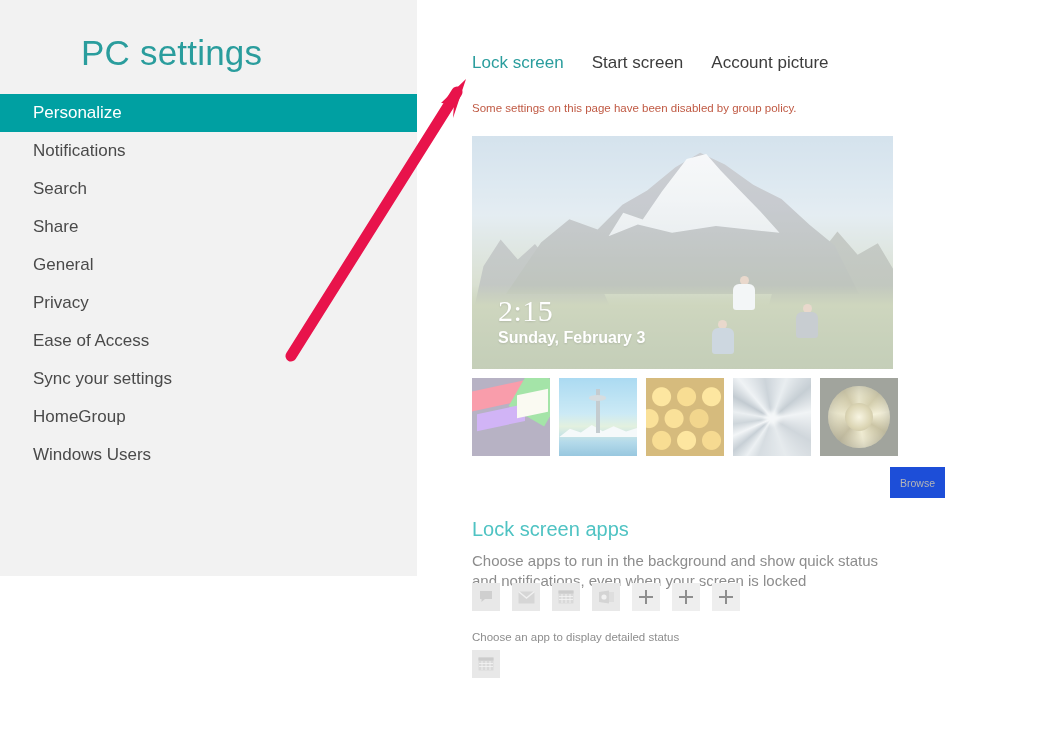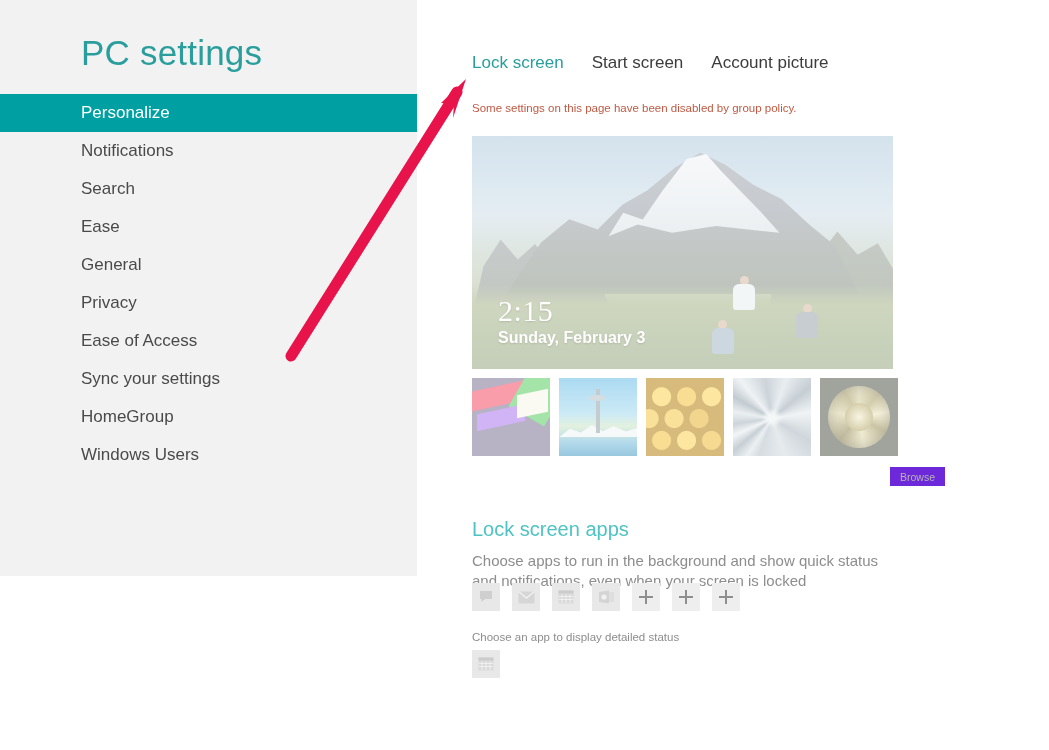--- a/index.html
+++ b/index.html
@@ -36,21 +36,21 @@
   }
   #nav-list {
     position: absolute;
     left: 0;
     top: 94px;
     width: 417px;
   }
   .nav-item {
     height: 38px;
     line-height: 38px;
-    padding-left: 81px;
+    padding-left: 33px;
     font-size: 17px;
     font-weight: 400;
     color: #4a4a4a;
     white-space: nowrap;
     box-sizing: border-box;
   }
   .nav-item.active {
     background: #00a0a2;
     color: #ffffff;
   }
@@ -302,22 +302,22 @@
     border-radius:50%;
     background: radial-gradient(circle, #f2edcd 0%, #c2b77e 60%, #8e8457 100%);
   }
 
   
   #browse-button {
     position: absolute;
     left: 473px;
     top: 467px;
     width: 55px;
-    height: 19px;
-    background: #6d28d9;
+    height: 31px;
+    background: #1d4ed8;
     color: #b6b6b6;
     font-size: 10.5px;
     display: flex;
     align-items: center;
     justify-content: center;
   }
 
   
   #apps-heading {
     position: absolute;
@@ -395,21 +395,21 @@
 </style>
 </head>
 <body>
 
 <div id="sidebar">
   <div id="page-title">PC settings</div>
   <div id="nav-list">
       <div class="nav-item active">Personalize</div>
       <div class="nav-item">Notifications</div>
       <div class="nav-item">Search</div>
-      <div class="nav-item">Ease</div>
+      <div class="nav-item">Share</div>
       <div class="nav-item">General</div>
       <div class="nav-item">Privacy</div>
       <div class="nav-item">Ease of Access</div>
       <div class="nav-item">Sync your settings</div>
       <div class="nav-item">HomeGroup</div>
       <div class="nav-item">Windows Users</div>
     </div>
 </div>
 
 <div id="content">

